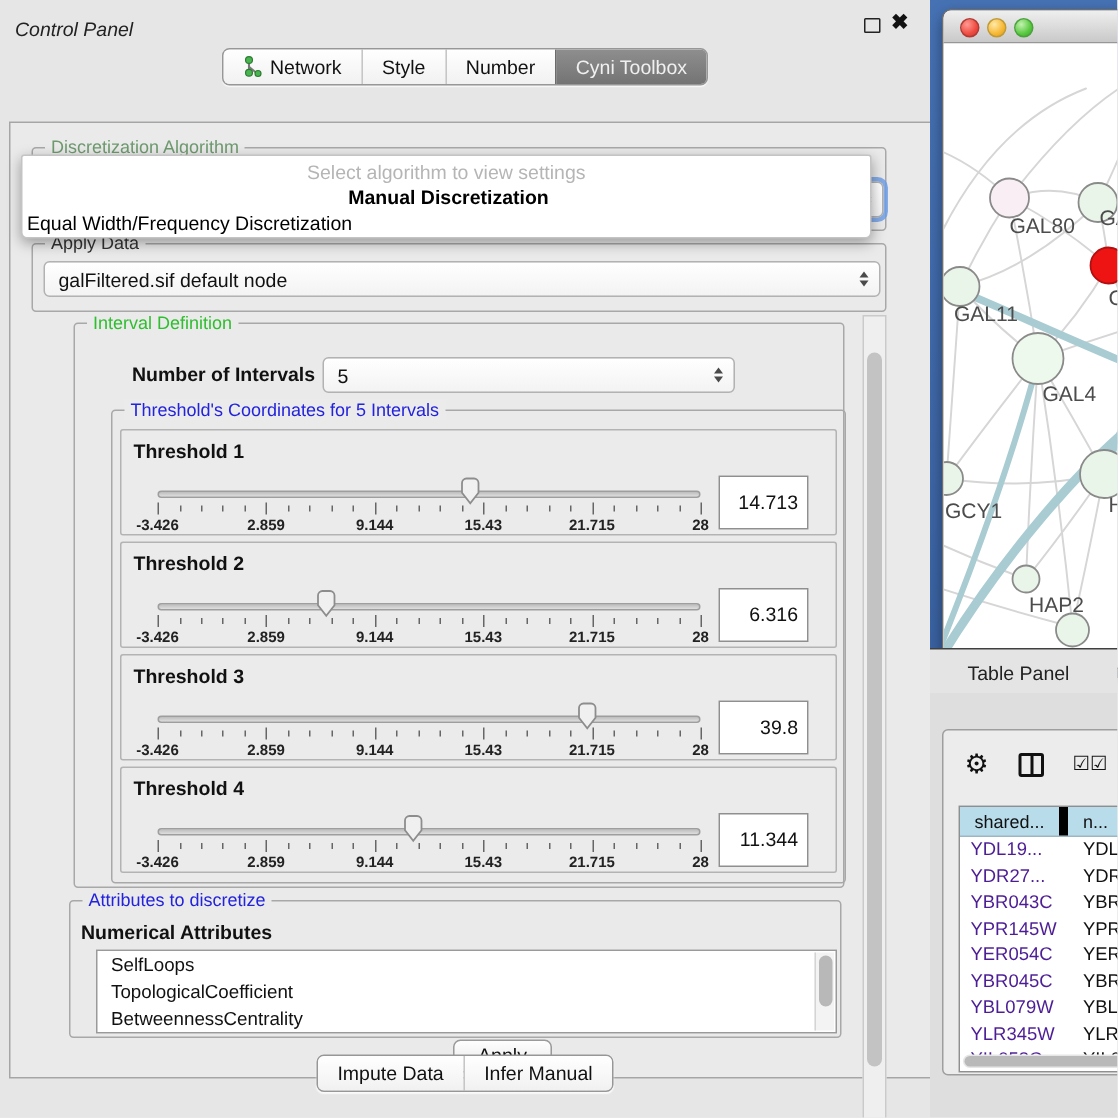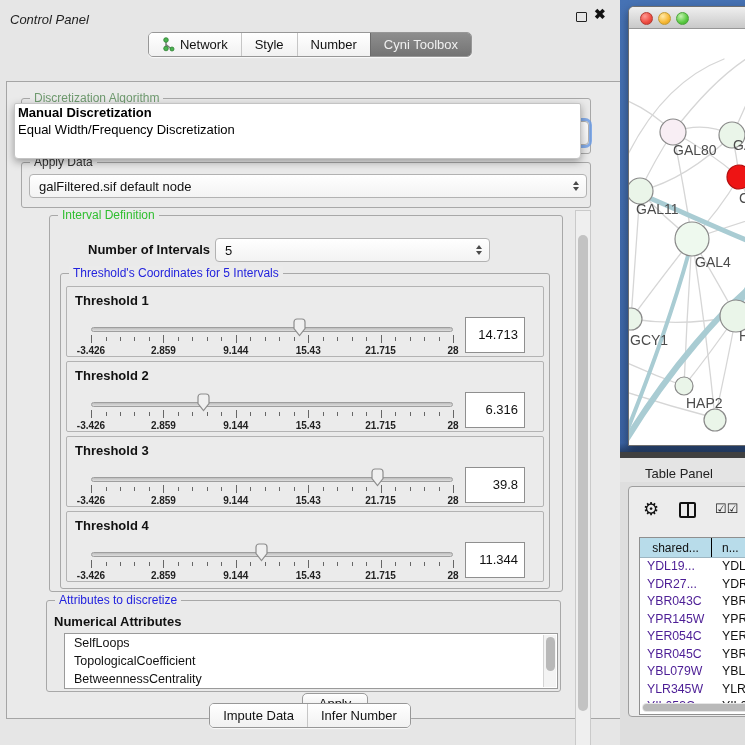--- a/index.html
+++ b/index.html
@@ -34,30 +34,30 @@
   .arr-up { width:0; height:0; border-left:3.5px solid transparent; border-right:3.5px solid transparent; border-bottom:4.5px solid #4a4a4a; margin-bottom:2px; }
   .arr-dn { width:0; height:0; border-left:3.5px solid transparent; border-right:3.5px solid transparent; border-top:4.5px solid #4a4a4a; }
   .combo.focused { box-shadow:0 0 0 3px rgba(105,155,230,.8); }
 
   
   #algo-group { left:14px; top:16px; width:570px; height:56px; }
   #algo-combo { left:22px; top:39px; width:560px; }
   #algo-popup { position:absolute; left:7px; top:21px; width:567px; height:56px; background:#fff; border:1px solid #c4c4c4; border-radius:2px 2px 4px 4px; box-shadow:0 3px 9px rgba(0,0,0,.35); z-index:50; }
   .popup-prompt { text-align:center; color:#b5b5b5; font-size:13px; padding-top:3px; height:19px; }
   .popup-item { font-size:13px; color:#000; padding:1px 0 1px 3px; height:17px; }
-  .popup-item.bold { font-weight:bold; }
+  .popup-item.bold { font-weight:bold;text-align:center; }
 
   #tabledata-group { left:14px; top:80px; width:570px; height:46px; }
   #tabledata-combo { left:22px; top:92px; width:558px; }
 
   
   #interval-group { left:42px; top:133px; width:514px; height:377px; }
   #noi-label { position:absolute; left:38px; top:26px; font-weight:bold; font-size:13px; }
   #noi-combo { left:165px; top:22px; width:275px; }
-  #thresholds-group { position:absolute; left:10px; top:57px; width:490px; height:316px; border:1px solid #a8a8a8; border-radius:3px; }
+  #thresholds-group { position:absolute; left:24px; top:57px; width:490px; height:316px; border:1px solid #a8a8a8; border-radius:3px; }
 
   .th-row { position:absolute; left:5px; width:478px; height:71px; border:1px solid #b3b3b3; background:#ebebeb; border-radius:2px; }
   .th-label { position:absolute; left:8px; top:6px; font-weight:bold; font-size:13px; }
   .slider-zone { position:absolute; left:24px; top:0; width:362px; height:71px; }
   .track { position:absolute; left:0; top:40px; width:362px; height:5px; background:linear-gradient(#bdbdbd,#dedede); border:1px solid #9e9e9e; border-radius:3px; }
   .ticks { position:absolute; left:0; top:48px; width:362px; height:10px; }
   .tick { position:absolute; top:2px; width:1px; height:4px; background:#666; }
   .tick.major { height:8px; top:0; }
   .tick-labels { position:absolute; left:0; top:58px; width:362px; height:12px; }
   .tick-labels span { position:absolute; transform:translateX(-50%); font-size:10px; font-weight:bold; color:#222; white-space:nowrap; }
@@ -84,31 +84,31 @@
   #desktop .shadow-strip { position:absolute; left:0; bottom:0; width:100%; height:9px; background:linear-gradient(rgba(20,35,60,0),rgba(20,35,60,.55)); }
 
   #net-window { position:absolute; left:8px; top:6px; width:132px; height:440px; border:1px solid #6e6e6e; border-radius:6px 6px 0 0; background:#fff; overflow:hidden; box-shadow:0 4px 10px rgba(0,0,0,.4); }
   #net-titlebar { height:22px; background:linear-gradient(#efefef,#c9c9c9); border-bottom:1px solid #979797; position:relative; }
   .light { position:absolute; top:5px; width:13px; height:13px; border-radius:50%; }
   .light.red    { left:11px; background:radial-gradient(circle at 35% 30%, #ff9a92, #ee4b40 60%, #c63a30); border:0.5px solid #b33a32;}
   .light.yellow { left:29px; background:radial-gradient(circle at 35% 30%, #ffe9a8, #f7b733 60%, #d49a24); border:0.5px solid #c09a34;}
   .light.green  { left:47px; background:radial-gradient(circle at 35% 30%, #c4f2b0, #58c940 60%, #3fa32e); border:0.5px solid #4ba23c;}
   #net-canvas { position:absolute; left:0; top:22px; width:132px; height:417px; background:#fff; overflow:hidden; }
 
-  #tp-titlebar { position:absolute; left:0; top:452px; width:125px; height:30px; background:#e4e4e4; border-top:6px solid #404040; }
+  #tp-titlebar { position:absolute; left:0; top:432px; width:125px; height:30px; background:#e4e4e4; border-top:1px solid #404040; }
   #tp-title { position:absolute; left:25px; top:8px; font-size:13px; color:#222; }
   #tp-box { position:absolute; left:8px; top:486px; width:130px; height:231px; background:#ececec; border:1px solid #9e9e9e; border-radius:4px; }
   .tp-toolbar { position:absolute; left:0; top:8px; width:100%; height:34px; }
   .gear-glyph { position:absolute; left:14px; top:3px; font-size:18px; color:#111; }
   .split-ico { position:absolute; left:50px; top:7px; width:17px; height:16px; border:2px solid #111; border-radius:2px; }
   .split-ico::after { content:""; position:absolute; left:5.5px; top:0; width:2px; height:12px; background:#111; }
   .check-glyphs { position:absolute; left:86px; top:6px; font-size:13px; letter-spacing:0px; color:#111; }
   #tp-table { position:absolute; left:10px; top:50px; width:128px; height:178px; background:#fff; border:1px solid #8f8f8f; overflow:hidden; }
   .tbl-header { display:flex; height:20px; background:#b8dcea; border-bottom:1px solid #9db6c2; }
-  .tbl-header .hc1 { width:72px; text-align:center; font-size:12px; line-height:20px; border-right:1px solid #000000; }
+  .tbl-header .hc1 { width:72px; text-align:center; font-size:12px; line-height:20px; border-right:6px solid #000000; }
   .tbl-header .hc2 { flex:1; font-size:12px; line-height:20px; padding-left:10px; }
   .tbl-body { position:absolute; left:0; top:20px; width:100%; height:146px; overflow:hidden; }
   .tbl-row { display:flex; height:17.5px; }
   .tbl-row .c1 { width:72px; padding-left:7px; font-size:12.3px; line-height:17.5px; color:#4c1d95; }
   .tbl-row .c2 { flex:1; padding-left:10px; font-size:12.3px; line-height:17.5px; color:#111; }
   .hscroll { position:absolute; left:2px; bottom:2px; width:122px; height:9px; background:#e6e6e6; border-radius:5px; }
   .hscroll .thumb-bar { position:absolute; left:1px; top:1px; width:112px; height:7px; background:#b9b9b9; border-radius:4px; }
 
   svg text { font-family:"Liberation Sans", sans-serif; }
 </style>
@@ -150,20 +150,21 @@
       <span class="legend dim-green">Discretization Algorithm</span>
     </div>
     <div class="combo focused" id="algo-combo">
       <div class="stepper">
           <div class="arr-up"></div>
           <div class="arr-dn"></div>
         </div>
     </div>
 
     <div id="algo-popup">
+      <div class="popup-prompt">Select algorithm to view settings</div>
       <div class="popup-item bold">Manual Discretization</div>
       <div class="popup-item">Equal Width/Frequency Discretization</div>
     </div>
 
     <div class="groupbox" id="tabledata-group">
       <span class="legend dark">Apply Data</span>
     </div>
     <div class="combo" id="tabledata-combo">
       <span>galFiltered.sif default node</span>
       <div class="stepper">
@@ -397,21 +398,21 @@
         <div class="thumb-bar"></div>
       </div>
   </div>
 
   <div class="tabstrip" style="top:703px">
     <div class="tabgroup" id="bottom-tabs">
         <div class="tab">
           <span>Impute Data</span>
         </div>
         <div class="tab">
-          <span>Infer Number</span>
+          <span>Infer Manual</span>
         </div>
       </div>
   </div>
 </div>
 
 <div id="right-region">
   <div id="desktop">
     <div class="shadow-strip"></div>
   </div>
 

